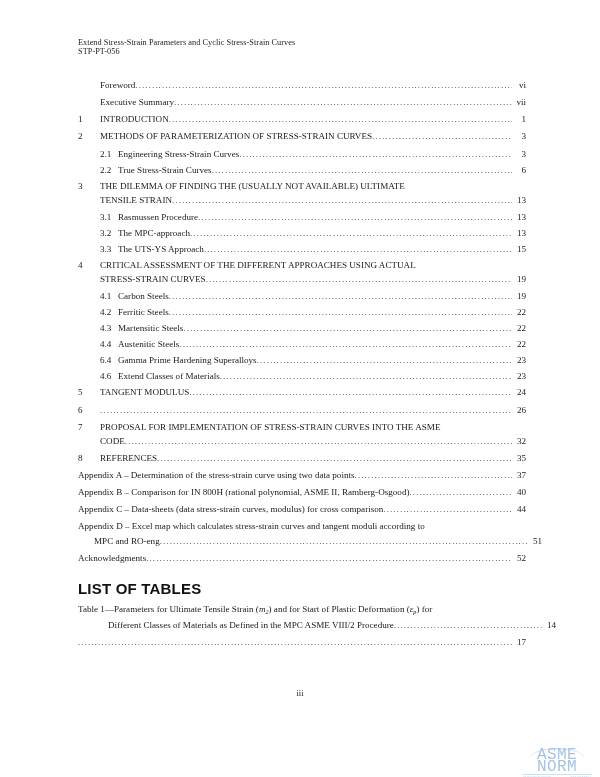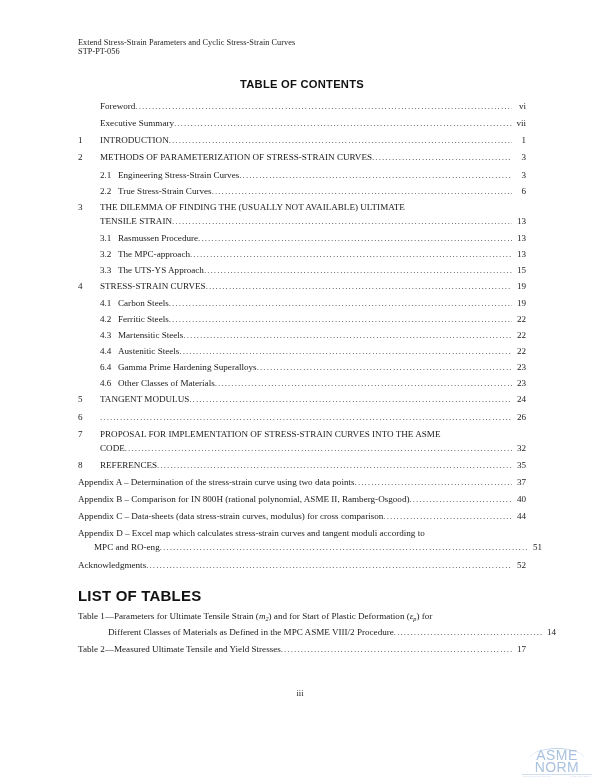--- a/index.html
+++ b/index.html
@@ -144,22 +144,22 @@
     position: absolute;
     left: 9px;
     top: -1px;
     width: 56px;
     height: 13px;
     border-top: 1.4px solid #bed2ea;
     border-radius: 60% 60% 0 0 / 100% 100% 0 0;
   }
   .wm-logo .wm-main {
     position: relative;
-    font-family: Liberation Sans, sans-serif;
-    font-size: 14px;
+    font-family: Liberation Mono, monospace;
+    font-size: 16px;
     letter-spacing: 0.4px;
     color: #a9c2de;
     line-height: 12px;
   }
   .wm-logo .wm-sub {
     font-family: "Liberation Sans", "DejaVu Sans", sans-serif;
     font-size: 3px;
     letter-spacing: 0.3px;
     color: #c2d4e8;
     line-height: 5px;
@@ -181,21 +181,20 @@
 
 <div class="page">
 
   <div class="running-head">
     <span>Extend Stress-Strain Parameters and Cyclic Stress-Strain Curves</span>
     <span>STP-PT-056</span>
   </div>
 
   <div class="content">
 
-    <div class="toc-title">TABLE OF CONTENTS</div>
 
     <div id="toc-list">
         <div class="toc-row">
           <span class="toc-num"></span>
           <div class="toc-body">
             <div class="toc-line">
               <span class="toc-label">Foreword</span>
               <span class="leader">........................................................................................................................................................................................................</span>
               <span class="toc-page">vi</span>
             </div>
@@ -295,20 +294,23 @@
             <div class="toc-line">
               <span class="toc-label">The UTS-YS Approach</span>
               <span class="leader">........................................................................................................................................................................................................</span>
               <span class="toc-page">15</span>
             </div>
           </div>
         </div>
         <div class="toc-row">
           <span class="toc-num">4</span>
           <div class="toc-body">
+            <div class="cont-line">
+              <span class="toc-label">CRITICAL ASSESSMENT OF THE DIFFERENT APPROACHES USING ACTUAL</span>
+            </div>
             <div class="toc-line">
               <span class="toc-label">STRESS-STRAIN CURVES</span>
               <span class="leader">........................................................................................................................................................................................................</span>
               <span class="toc-page">19</span>
             </div>
           </div>
         </div>
         <div class="toc-row tight">
           <span class="toc-num"></span>
           <span class="sub-number">4.1</span>
@@ -362,21 +364,21 @@
               <span class="leader">........................................................................................................................................................................................................</span>
               <span class="toc-page">23</span>
             </div>
           </div>
         </div>
         <div class="toc-row tight">
           <span class="toc-num"></span>
           <span class="sub-number">4.6</span>
           <div class="toc-body">
             <div class="toc-line">
-              <span class="toc-label">Other Classes of Materials</span>
+              <span class="toc-label">Extend Classes of Materials</span>
               <span class="leader">........................................................................................................................................................................................................</span>
               <span class="toc-page">23</span>
             </div>
           </div>
         </div>
         <div class="toc-row">
           <span class="toc-num">5</span>
           <div class="toc-body">
             <div class="toc-line">
               <span class="toc-label">TANGENT MODULUS</span>
@@ -478,21 +480,20 @@
             <div class="toc-line" style="padding-left: 30px;">
               <span class="toc-label">Different Classes of Materials as Defined in the MPC ASME VIII/2 Procedure</span>
               <span class="leader">........................................................................................................................................................................................................</span>
               <span class="toc-page">14</span>
             </div>
           </div>
         </div>
         <div class="toc-row">
           <div class="toc-body">
             <div class="toc-line">
-              <span class="toc-label">Table 2—Measured Ultimate Tensile and Yield Stresses</span>
               <span class="leader">........................................................................................................................................................................................................</span>
               <span class="toc-page">17</span>
             </div>
           </div>
         </div>
       </div>
 
   </div>
 
   <div class="folio">iii</div>

